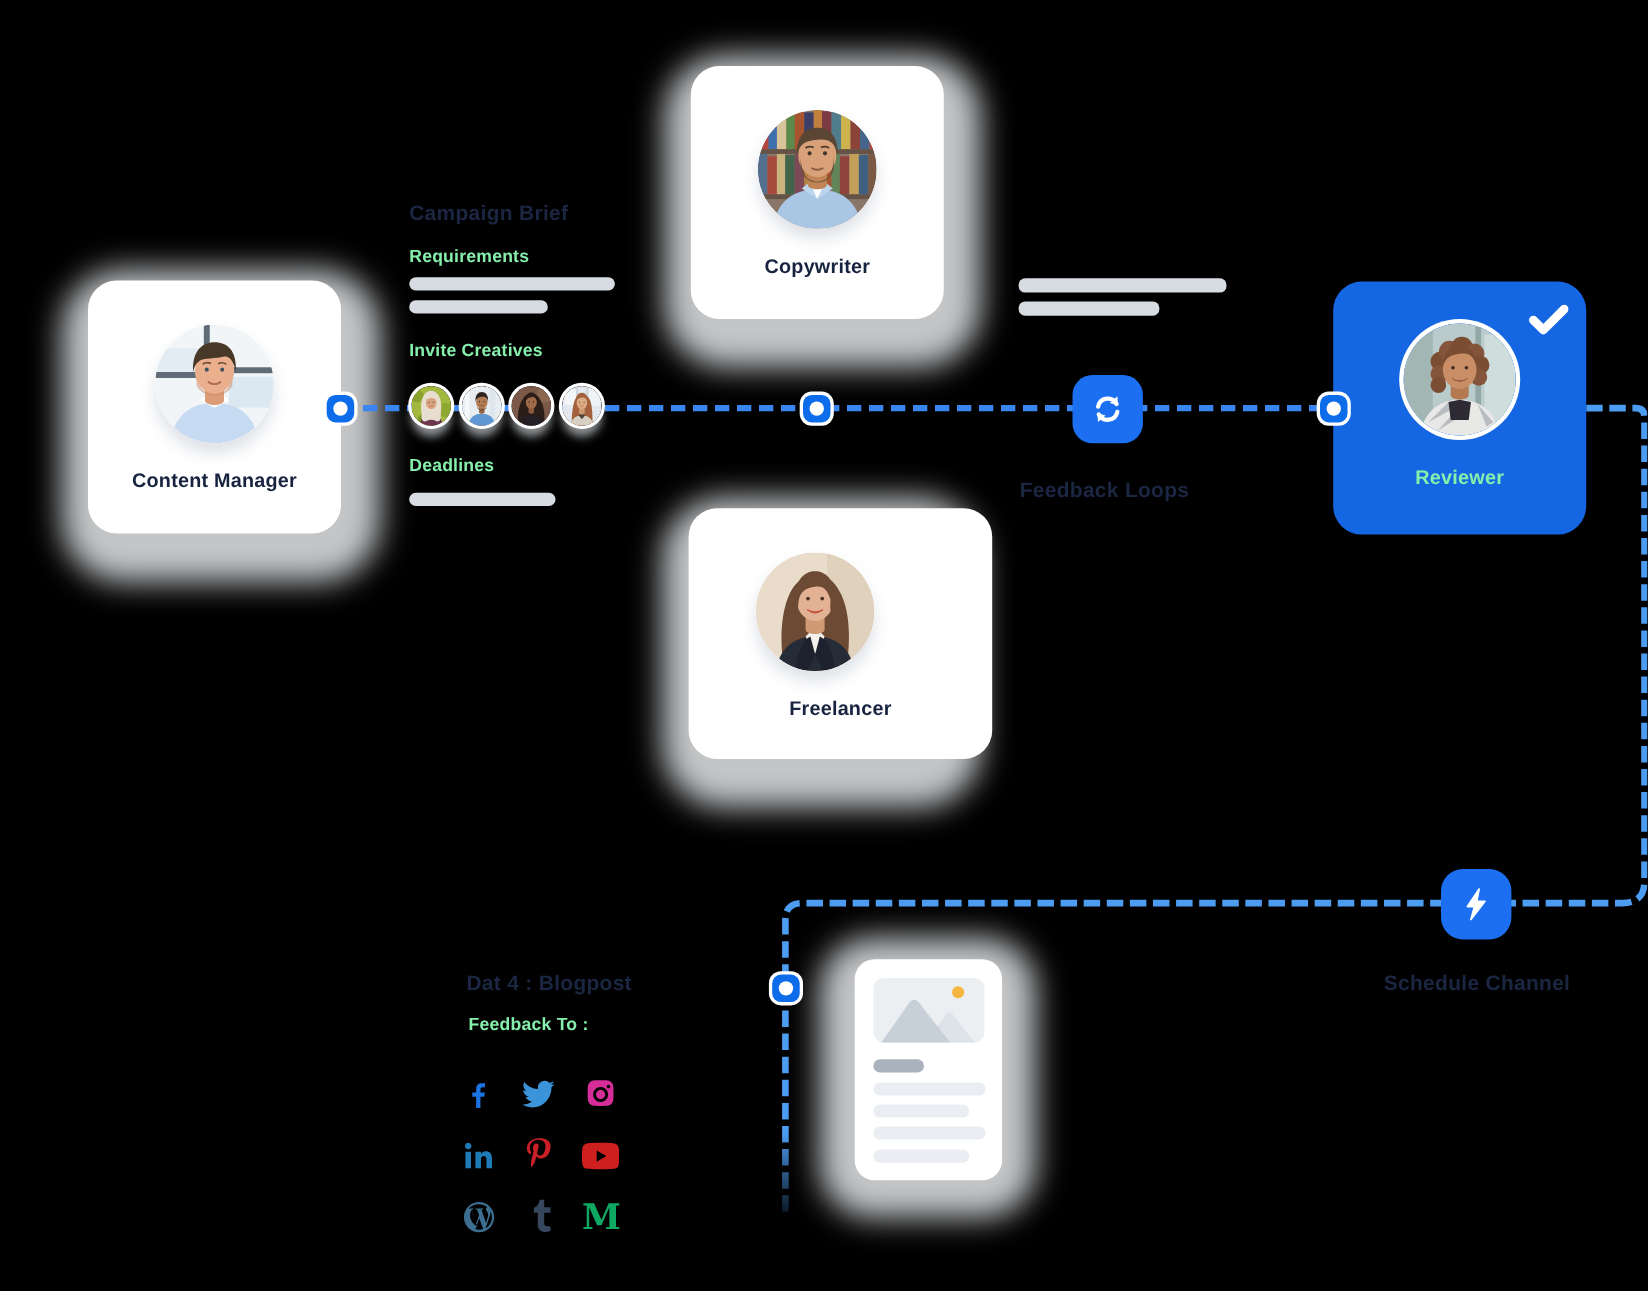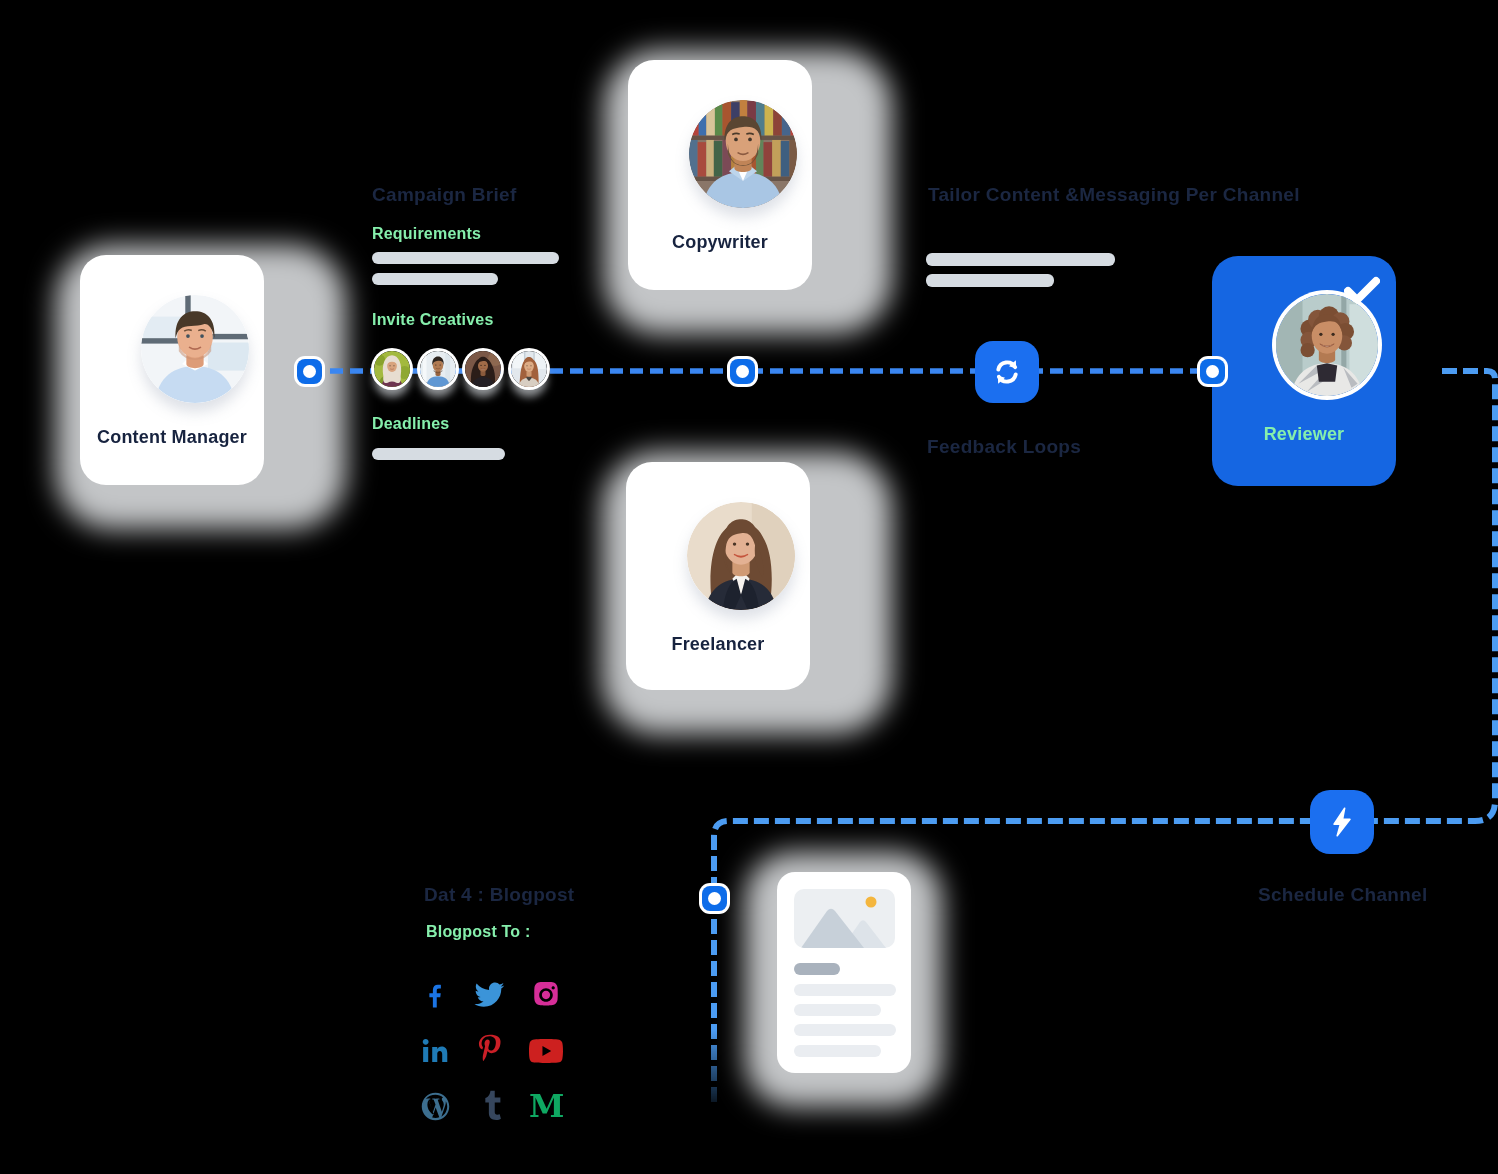--- a/index.html
+++ b/index.html
@@ -1,19 +1,19 @@
 <!DOCTYPE html>
 <html><head>
 <meta charset="utf-8">
 <style>
   html,body{margin:0;padding:0;background:#000;}
   #canvas{position:relative;width:1498px;height:1174px;background:#000000;overflow:hidden;
     font-family:"Liberation Sans",sans-serif;}
   
-  .card{position:absolute;width:184px;height:230px;border-radius:26px;background:#ffffff;z-index:3;}
+  .card{position:absolute;width:230px;height:230px;border-radius:26px;background:#ffffff;z-index:3;}
   .halo{position:absolute;background:#c3c5c7;border-radius:56px;filter:blur(14px);z-index:1;}
   .card.blue{background:#1566e2;box-shadow:none;}
   .card .photo{position:absolute;left:61px;top:40px;width:108px;height:108px;border-radius:50%;
     overflow:hidden;box-shadow:0 9px 14px rgba(125,137,158,0.25);}
   .card .photo svg{display:block;width:100%;height:100%;}
   .card.blue .photo{left:64px;top:38px;width:102px;height:102px;box-shadow:0 0 0 4px #ffffff;}
   .card .role{position:absolute;left:0;top:172px;width:100%;text-align:center;
     font-size:18px;font-weight:bold;color:#17233f;letter-spacing:.2px;}
   .card.blue .role{color:#86efac;top:168px;}
   
@@ -249,21 +249,20 @@
           <path d="M40 32 q3.5 -2 7 -0.4" stroke="#4a3a2a" stroke-width="1.5" fill="none"></path>
           <path d="M53 31.6 q3.5 -1.6 7 0.4" stroke="#4a3a2a" stroke-width="1.5" fill="none"></path>
           <path d="M45.5 49 q4.5 2.6 9 0" stroke="#8a5a40" stroke-width="1.5" fill="none" stroke-linecap="round"></path>
         </g>
       </svg>
     </div>
     <div class="role">Copywriter</div>
   </div>
   <div class="node" style="left:730px;top:359px;"></div>
 
-  <div class="h1" style="left:928px;top:184px;">Tailor Content &amp;Messaging Per Channel</div>
   <div class="bar" style="left:926px;top:253px;width:189px;height:13px;"></div>
   <div class="bar" style="left:926px;top:274px;width:128px;height:13px;"></div>
 
   <div class="action" style="left:975px;top:341px;width:64px;height:62px;border-radius:18px;">
     <svg width="36" height="36" viewBox="0 0 24 24">
       <g fill="none" stroke="#ffffff" stroke-width="2.6" stroke-linecap="round" stroke-linejoin="round">
         <path d="M6.2 10.4 a6 6 0 0 1 11.2 -1.6"></path>
         <path d="M17.8 13.6 a6 6 0 0 1 -11.2 1.6"></path>
       </g>
       <path d="M17.9 4.2 L18.1 9.6 L13.3 8.2 Z" fill="#ffffff"></path>
@@ -305,21 +304,21 @@
           <circle cx="44" cy="39.5" r="1.6" fill="#3a2a1e"></circle>
           <circle cx="56" cy="39.5" r="1.6" fill="#3a2a1e"></circle>
           <path d="M43 49 q7 6 14 0 q-7 4 -14 0 Z" fill="#ffffff" stroke="#9c5f42" stroke-width="0.9"></path>
         </g>
       </svg>
     </div>
     <div class="role">Reviewer</div>
   </div>
   <div class="node" style="left:1200px;top:359px;"></div>
 
-  <div class="card" style="left:626px;top:462px;height:228px;">
+  <div class="card" style="left:626px;top:462px;height:228px;padding-left:46px;">
     <div class="photo">
       <svg viewBox="0 0 100 100">
         <defs>
             <clipPath id="cpfl">
               <circle cx="50" cy="50" r="50"></circle>
             </clipPath>
           </defs>
         <g clip-path="url(#cpfl)">
           <rect width="100" height="100" fill="#e9dccb"></rect>
           <rect x="60" y="0" width="40" height="100" fill="#e0d1bd"></rect>
@@ -341,21 +340,21 @@
   </div>
 
   <div class="action" style="left:1310px;top:790px;width:64px;height:64px;border-radius:20px;">
     <svg width="34" height="34" viewBox="0 0 32 32">
       <path d="M18.5 3 L8.5 18 h6 L11.5 29 L23.5 13.5 h-7 Z" fill="#ffffff" stroke="#ffffff" stroke-width="1.5" stroke-linejoin="round"></path>
     </svg>
   </div>
   <div class="h1" style="left:1258px;top:884px;">Schedule Channel</div>
 
   <div class="h1" style="left:424px;top:884px;">Dat 4 : Blogpost</div>
-  <div class="h2" style="left:426px;top:923px;">Blogpost To :</div>
+  <div class="h2" style="left:426px;top:923px;">Feedback To :</div>
 
   <div class="soc" style="left:417px;top:977px;">
     <svg width="30" height="32" viewBox="0 0 24 24">
         <path fill="#1b74e4" d="M13.4 21.9 v-8.2 h2.8 l.4-3.2 h-3.2 V8.4 c0-.9.3-1.6 1.7-1.6 h1.6 V3.9 c-.3 0-1.3-.1-2.4-.1 -2.4 0-4 1.4-4 4.1 v2.6 H7.5 v3.2 h2.8 v8.2 Z"></path>
       </svg>
   </div>
   <div class="soc" style="left:471px;top:977px;">
     <svg width="34" height="32" viewBox="0 0 24 24">
         <path fill="#3b94d9" d="M23.4 4.8 c-.8.4-1.7.6-2.6.8 .9-.6 1.7-1.5 2-2.6 -.9.5-1.9.9-2.9 1.1 -.8-.9-2-1.5-3.3-1.5 -2.5 0-4.6 2-4.6 4.6 0 .4 0 .7.1 1 -3.8-.2-7.2-2-9.4-4.8 -.4.7-.6 1.5-.6 2.3 0 1.6.8 3 2 3.8 -.7 0-1.5-.2-2.1-.6 v.1 c0 2.2 1.6 4.1 3.7 4.5 -.4.1-.8.2-1.2.2 -.3 0-.6 0-.9-.1 .6 1.8 2.3 3.2 4.3 3.2 -1.6 1.2-3.6 2-5.7 2 -.4 0-.7 0-1.1-.1 2 1.3 4.4 2.1 7 2.1 8.4 0 13.1-7 13.1-13.1 v-.6 c.9-.6 1.7-1.4 2.2-2.3 Z"></path>
       </svg>

